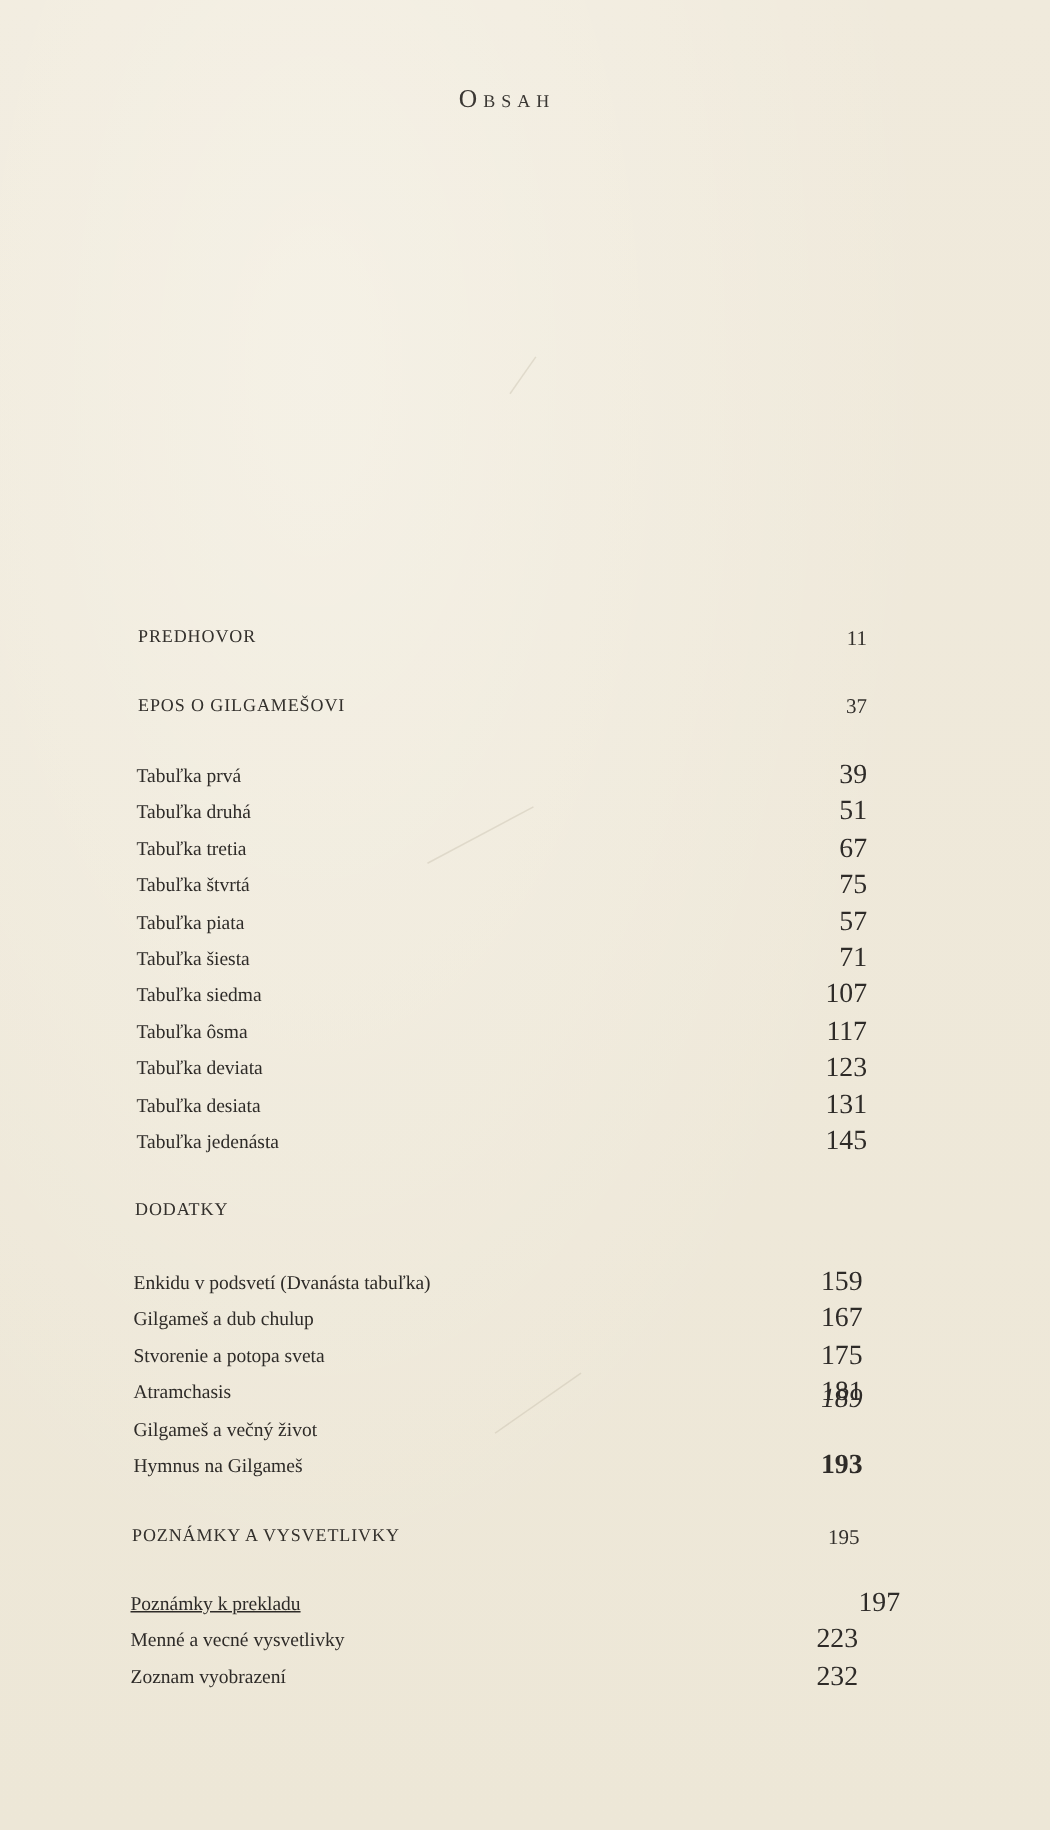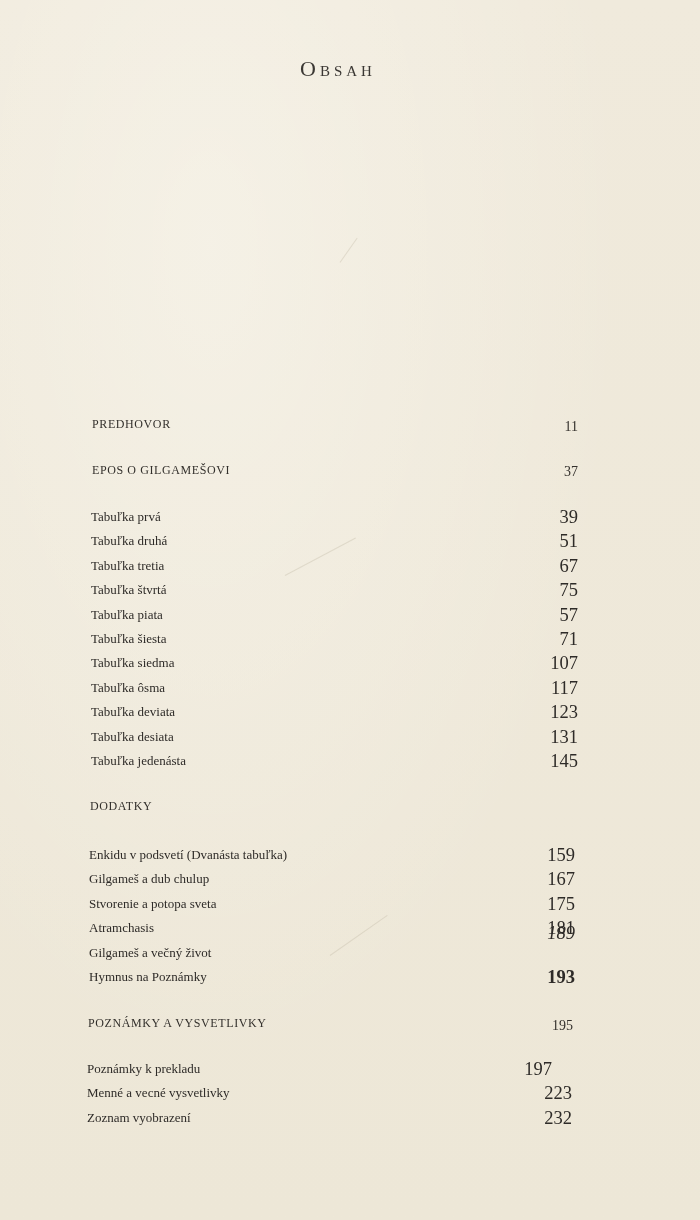--- a/index.html
+++ b/index.html
@@ -11,21 +11,21 @@
       position: relative;
     }
     .page {
       position: absolute; left: 0; top: 0; width: 700px; height: 1220px;
       background:
         radial-gradient(ellipse at 30% 20%, rgba(255,255,250,0.35), rgba(0,0,0,0) 60%),
         linear-gradient(180deg, #f0eadc 0%, #ede7d7 100%);
     }
     .title {
       position: absolute; top: 56px; left: 0; width: 676px;
-      text-align: center; font-size: 22px; letter-spacing: 4px;
+      text-align: center; font-size: 17px; letter-spacing: 4px;
       font-variant: small-caps; color: #3a3733;
     }
     .sec {
       position: absolute; font-size: 12px; letter-spacing: 0.6px;
       text-transform: uppercase; color: #33302c;
     }
     .sec-num { position: absolute; font-size: 14px; color: #33302c; text-align: right; }
     .row { position: absolute; font-size: 13px; line-height: 24.5px; color: #2e2b28; }
     .num { position: absolute; font-size: 18.5px; line-height: 24.5px; text-align: right; width: 60px; color: #2e2b28; }
     .scratch { position: absolute; background: rgba(190,180,160,0.35); height: 1px; transform-origin: left center; }
@@ -76,27 +76,27 @@
       <div class="row" style="left: 89px; top: 843px;">Enkidu v podsvetí (Dvanásta tabuľka)</div>
       <div class="num" style="left: 515px; top: 843px;">159</div>
       <div class="row" style="left: 89px; top: 867.4px;">Gilgameš a dub chulup</div>
       <div class="num" style="left: 515px; top: 867.4px;">167</div>
       <div class="row" style="left: 89px; top: 891.8px;">Stvorenie a potopa sveta</div>
       <div class="num" style="left: 515px; top: 891.8px;">175</div>
       <div class="row" style="left: 89px; top: 916.2px;">Atramchasis</div>
       <div class="num" style="left: 515px; top: 916.2px;">181</div>
       <div class="row" style="left: 89px; top: 940.6px; text-align: right;">Gilgameš a večný život</div>
       <div class="num" style="left: 515px; top: 921px; font-style: italic;">189</div>
-      <div class="row" style="left: 89px; top: 965px;">Hymnus na Poznámky</div>
+      <div class="row" style="left: 89px; top: 965px;">Hymnus na Gilgameš</div>
       <div class="num" style="left: 515px; top: 965px; font-weight: bold;">193</div>
     </div>
 
   <div class="sec" style="left:88px;top:1016px;">POZNÁMKY A VYSVETLIVKY</div>
   <div class="sec-num" style="left:515px;top:1018px;width:58px;">195</div>
   <div id="poznamky-items">
-      <div class="row" style="left: 87px; top: 1057px;">Poznámky k prekladu</div>
-      <div class="num" style="left: 492px; top: 1057px;">197</div>
+      <div class="row" style="left: 87px; top: 1057px; text-decoration: underline;">Poznámky k prekladu</div>
+      <div class="num" style="left: 540px; top: 1057px;">197</div>
       <div class="row" style="left: 87px; top: 1081.4px;">Menné a vecné vysvetlivky</div>
       <div class="num" style="left: 512px; top: 1081.4px;">223</div>
       <div class="row" style="left: 87px; top: 1105.8px; text-align: right;">Zoznam vyobrazení</div>
       <div class="num" style="left: 512px; top: 1105.8px;">232</div>
     </div>
 </div>
 
 </body></html>

